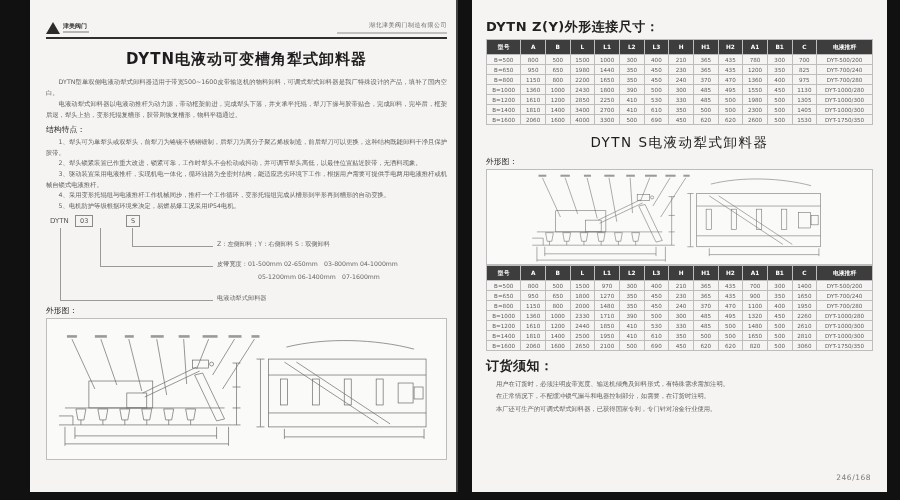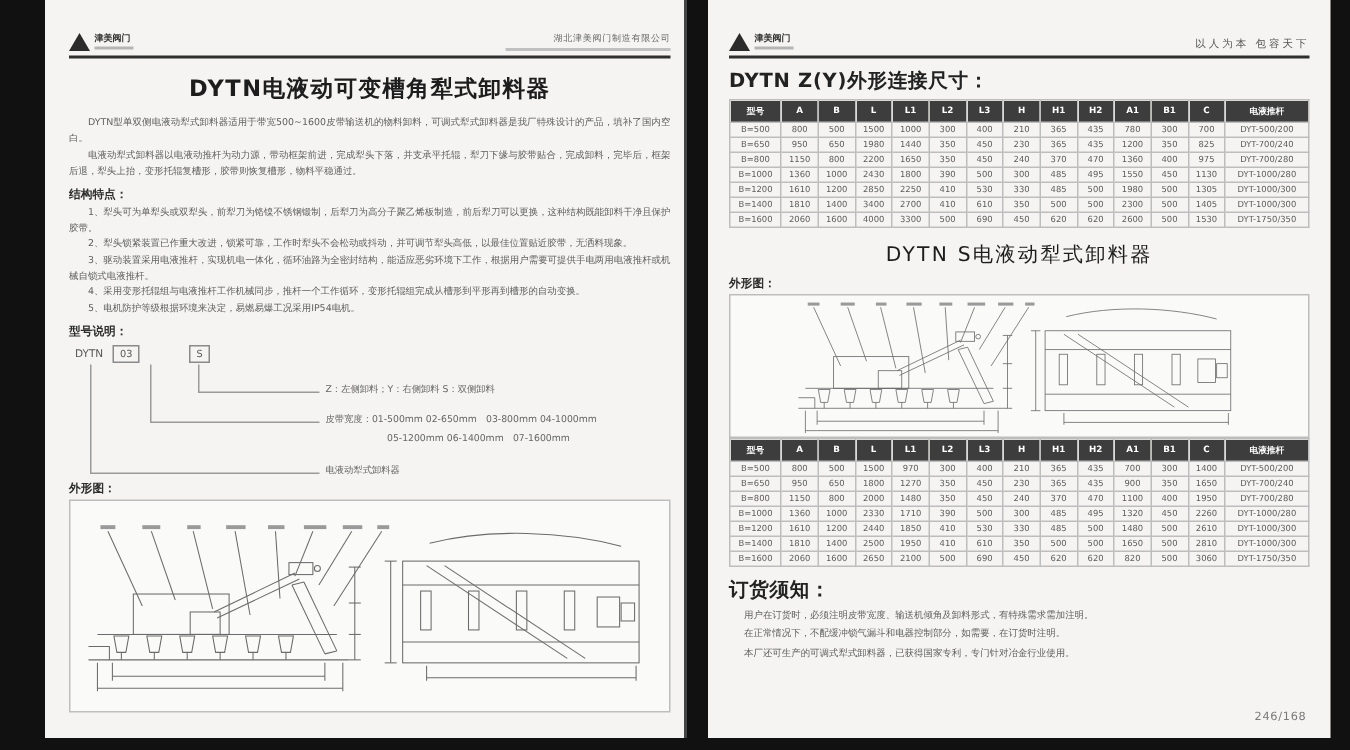--- a/index.html
+++ b/index.html
@@ -22,21 +22,21 @@
   .logo-txt{font-size:6px;font-weight:bold;color:#333;line-height:1.1;}
   .logo-sub{width:26px;height:2px;background:#b5b5b5;margin-top:1px;}
   .hdr-right{text-align:right;}
   .company{font-size:6px;color:#6a6a6a;letter-spacing:.5px;}
   .company-sub{width:110px;height:2px;background:#c0c0c0;margin-top:2px;margin-left:auto;}
   .slogan{font-size:7px;color:#555;letter-spacing:2px;}
   
   .doc-title{font-size:15px;font-weight:bold;color:#1d1d1d;text-align:center;
              letter-spacing:1px;margin:11px 0 8px 0;}
   .para{font-size:6.3px;line-height:1.68;text-indent:2em;margin:0 0 1px 0;text-align:justify;}
-  .sec-h{font-size:7.8px;font-weight:bold;color:#2e2e2e;margin:4px 0 2px 0;}
+  .sec-h{font-size:7.8px;font-weight:normal;color:#2e2e2e;margin:4px 0 2px 0;}
   .feat{font-size:6.3px;line-height:1.68;text-indent:2em;margin:0;text-align:justify;}
   
   .model{position:relative;height:86px;margin:4px 0 0 4px;font-size:6.2px;color:#666;}
   .model .prefix{position:absolute;left:0;top:2px;font-size:7px;color:#555;}
   .model .mbox{position:absolute;top:0;border:1px solid #8a8a8a;padding:1px 4px;font-size:6.5px;color:#555;}
   .model .mbox1{left:25px;}
   .model .mbox2{left:76px;}
   .conn{position:absolute;border-left:1px solid #9a9a9a;border-bottom:1px solid #9a9a9a;}
   .conn-s{left:82px;top:13px;width:80px;height:18px;}
   .conn-w{left:50px;top:13px;width:112px;height:38px;}
@@ -161,21 +161,20 @@
   <p class="para">DYTN型单双侧电液动犁式卸料器适用于带宽500~1600皮带输送机的物料卸料，可调式犁式卸料器是我厂特殊设计的产品，填补了国内空白。</p>
   <p class="para">电液动犁式卸料器以电液动推杆为动力源，带动框架前进，完成犁头下落，并支承平托辊，犁刀下缘与胶带贴合，完成卸料，完毕后，框架后退，犁头上抬，变形托辊复槽形，胶带则恢复槽形，物料平稳通过。</p>
 
   <div class="sec-h">结构特点：</div>
   <p class="feat">1、犁头可为单犁头或双犁头，前犁刀为铬镍不锈钢锻制，后犁刀为高分子聚乙烯板制造，前后犁刀可以更换，这种结构既能卸料干净且保护胶带。</p>
   <p class="feat">2、犁头锁紧装置已作重大改进，锁紧可靠，工作时犁头不会松动或抖动，并可调节犁头高低，以最佳位置贴近胶带，无洒料现象。</p>
   <p class="feat">3、驱动装置采用电液推杆，实现机电一体化，循环油路为全密封结构，能适应恶劣环境下工作，根据用户需要可提供手电两用电液推杆或机械自锁式电液推杆。</p>
   <p class="feat">4、采用变形托辊组与电液推杆工作机械同步，推杆一个工作循环，变形托辊组完成从槽形到平形再到槽形的自动变换。</p>
   <p class="feat">5、电机防护等级根据环境来决定，易燃易爆工况采用IP54电机。</p>
 
-  <div class="sec-h">型号说明：</div>
   <div class="model">
     <span class="prefix">DYTN</span>
     <span class="mbox mbox1">03</span>
     <span class="mbox mbox2">S</span>
     <div class="conn conn-s"></div>
     <div class="conn conn-w"></div>
     <div class="conn conn-p"></div>
     <span class="mlabel ml-side">Z：左侧卸料；Y：右侧卸料 S：双侧卸料</span>
     <span class="mlabel ml-w1">皮带宽度：01-500mm 02-650mm　03-800mm 04-1000mm</span>
     <span class="mlabel ml-w2">05-1200mm 06-1400mm　07-1600mm</span>
@@ -184,30 +183,20 @@
 
   <div class="sec-h">外形图：</div>
   <div class="draw-box draw-left">
     <svg viewBox="0 0 400 120" preserveAspectRatio="xMidYMid meet">
         <use href="#techdraw"></use>
       </svg>
   </div>
 </div>
 
 <div class="page page-right">
-  <div class="hdr">
-    <div class="logo">
-      <div class="logo-tri"></div>
-      <div>
-        <div class="logo-txt">津美阀门</div>
-        <div class="logo-sub"></div>
-      </div>
-    </div>
-    <div class="slogan">以人为本  包容天下</div>
-  </div>
 
   <div class="tbl-h">DYTN Z(Y)外形连接尺寸：</div>
   <table>
     <colgroup>
       <col class="c-model">
         <col class="c-num">
         <col class="c-num">
         <col class="c-num">
         <col class="c-num">
       <col class="c-num">

